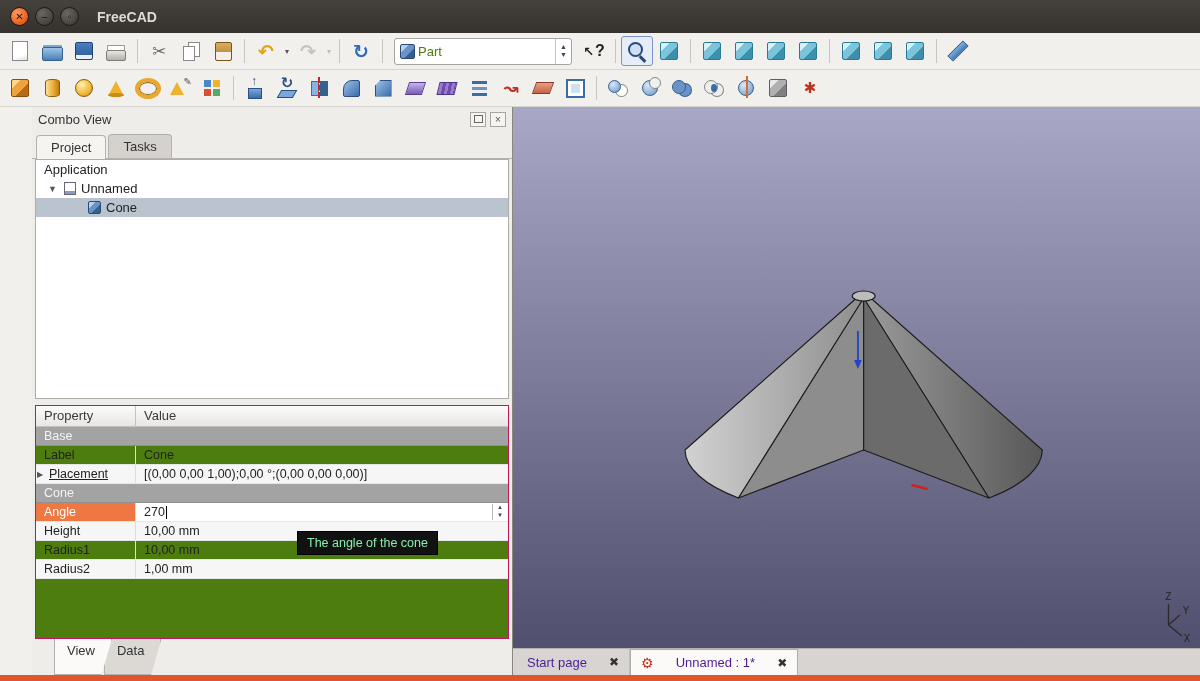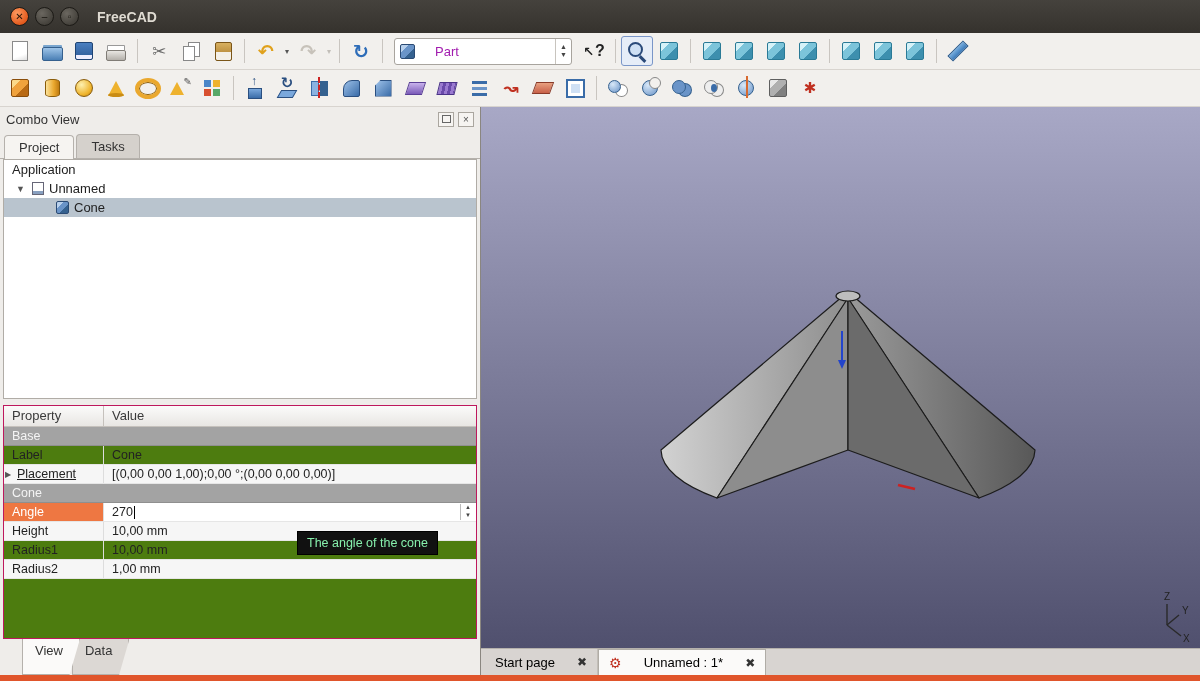--- a/index.html
+++ b/index.html
@@ -69,25 +69,25 @@
   .i-common::before{content:"";width:12px;height:12px;border-radius:50%;border:1px solid #888;background:#eee;box-shadow:6px 3px 0 -1px #eee,6px 3px 0 0 #888;margin:-3px 6px 0 0;}
   .i-common::after{content:"";position:absolute;left:13px;top:11px;width:6px;height:8px;border-radius:50%;background:#3a6ca8;}
   .i-sectioncut::before{content:"";width:14px;height:14px;border-radius:50%;background:radial-gradient(circle at 35% 30%,#d8e8f8,#6a94c8);border:1px solid #35618f;}
   .i-sectioncut::after{content:"";position:absolute;left:16px;top:3px;width:2px;height:22px;background:#d86a30;}
   .i-compound::before{content:"";width:16px;height:16px;background:linear-gradient(135deg,#e8e8e8 28%,#b0b0b0 28% 62%,#808080 62%);border:1px solid #5f5f5f;border-radius:2px;}
   .i-defeature::before{content:"✱";font-size:15px;font-weight:700;color:#c03020;}
 
   
   .wbcombo{display:flex;align-items:center;height:27px;width:178px;background:#fff;border:1px solid #a8a49e;border-radius:3px;margin:0 6px;padding:0 0 0 5px;}
   .i-smallcube{width:15px;height:15px;background:linear-gradient(135deg,#b8d0ec 28%,#6a94c8 28% 62%,#35618f 62%);border:1px solid #2a4a74;border-radius:2px;flex:none;}
-  .wbcombo .lbl{flex:1;padding-left:20px;font-size:13px;color:#a21caf;}
+  .wbcombo .lbl{flex:1;padding-left:3px;font-size:13px;color:#4d7c0f;}
   .wbspin{width:16px;height:100%;border-left:1px solid #c8c4be;display:flex;flex-direction:column;align-items:center;justify-content:center;font-size:7px;color:#444;line-height:1.1;}
 
   
-  .main{display:flex;height:568px;}
+  .main{display:flex;height:568px;margin-left:32px;}
   .left-panel{width:481px;background:#efedea;border-right:1px solid #8a8680;display:flex;flex-direction:column;}
   .cv-header{height:24px;display:flex;align-items:center;padding:0 6px;font-size:13px;color:#333;}
   .cv-header .t{flex:1;}
   .hbtn{width:16px;height:15px;border:1px solid #aaa69f;background:#f6f4f1;margin-left:4px;display:flex;align-items:center;justify-content:center;font-size:10px;color:#555;}
   .hbtn.float::before{content:"";width:7px;height:6px;border:1px solid #666;}
   .cv-tabs{height:28px;display:flex;align-items:flex-end;padding:0 4px;border-bottom:1px solid #b5b1ac;}
   .cvtab{padding:4px 14px;font-size:13px;color:#333;border:1px solid #b5b1ac;border-bottom:none;border-radius:4px 4px 0 0;background:#d5d1cc;margin-right:2px;}
   .cvtab.active{background:#f6f4f1;position:relative;top:1px;}
 
   .tree-box{height:240px;background:#fff;border:1px solid #b0aca6;margin:0 3px;overflow:hidden;}
@@ -121,21 +121,21 @@
 
   .bottom-tabs{height:36px;display:flex;align-items:stretch;padding-left:22px;background:#efedea;}
   .btab{padding:4px 16px 0 12px;font-size:13px;color:#333;border:1px solid #b5b1ac;border-top:none;background:#dcd8d4;clip-path:polygon(0 0,100% 0,82% 100%,0 100%);margin-right:-8px;}
   .btab.active{background:#fbfaf9;z-index:2;}
 
   
   .right-panel{flex:1;display:flex;flex-direction:column;min-width:0;}
   .viewport{flex:1;position:relative;background:linear-gradient(#a8a8c6,#50506e);}
   .viewport svg{position:absolute;inset:0;width:100%;height:100%;}
   .doc-tabs{height:27px;background:#d8d4d1;border-top:1px solid #b5b1ac;display:flex;align-items:stretch;padding-left:4px;}
-  .dtab{display:flex;align-items:center;gap:22px;padding:0 10px;font-size:13px;color:#000000;border-right:1px solid #c2beb8;}
+  .dtab{display:flex;align-items:center;gap:22px;padding:0 10px;font-size:13px;color:#4c1d95;border-right:1px solid #c2beb8;}
   .dtab.active{background:#fbfaf9;border:1px solid #b0aca6;border-bottom:none;}
   .dclose{font-size:12px;font-weight:bold;color:#333;}
   .dclose::before{content:"✖";}
   .dgear{font-size:14px;color:#c03020;}
   .dgear::before{content:"⚙";}
 
   .orange-strip{height:6px;background:#e0552b;}
 
   .tooltip{position:absolute;left:297px;top:531px;background:#111;color:#86efac;font-size:12.5px;padding:4px 9px;border:1px solid #000;z-index:50;white-space:nowrap;}
 </style>

